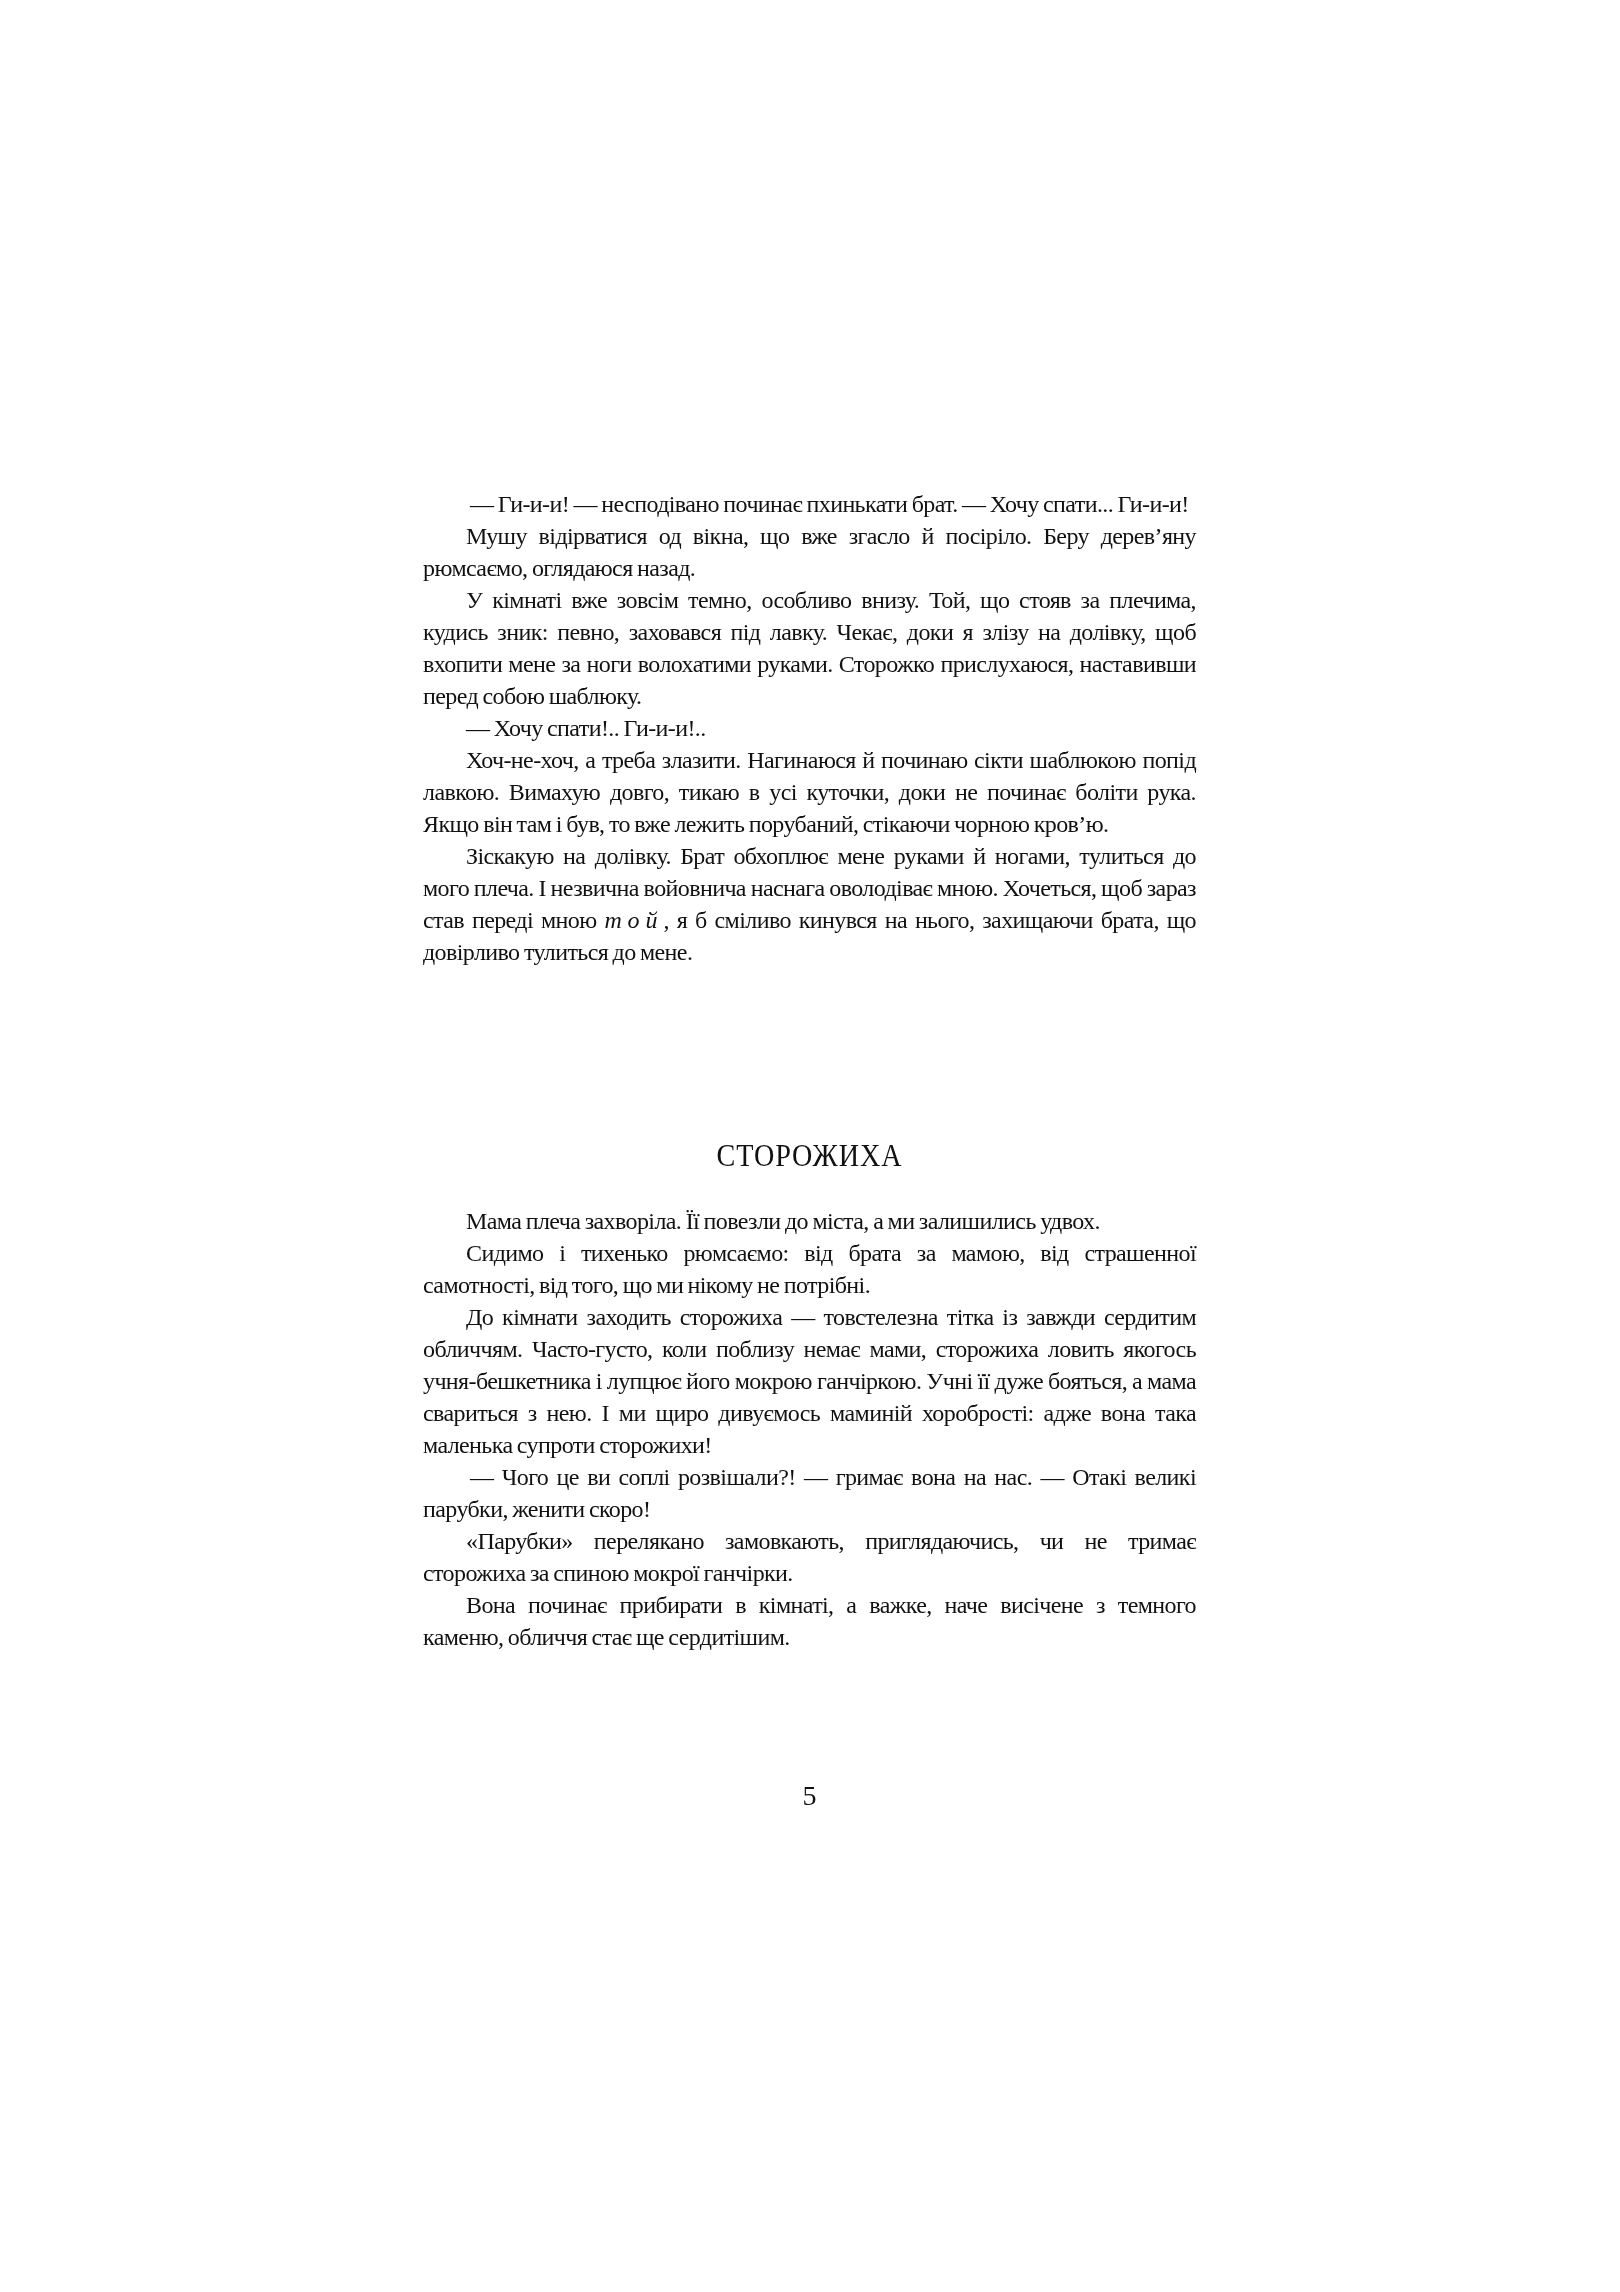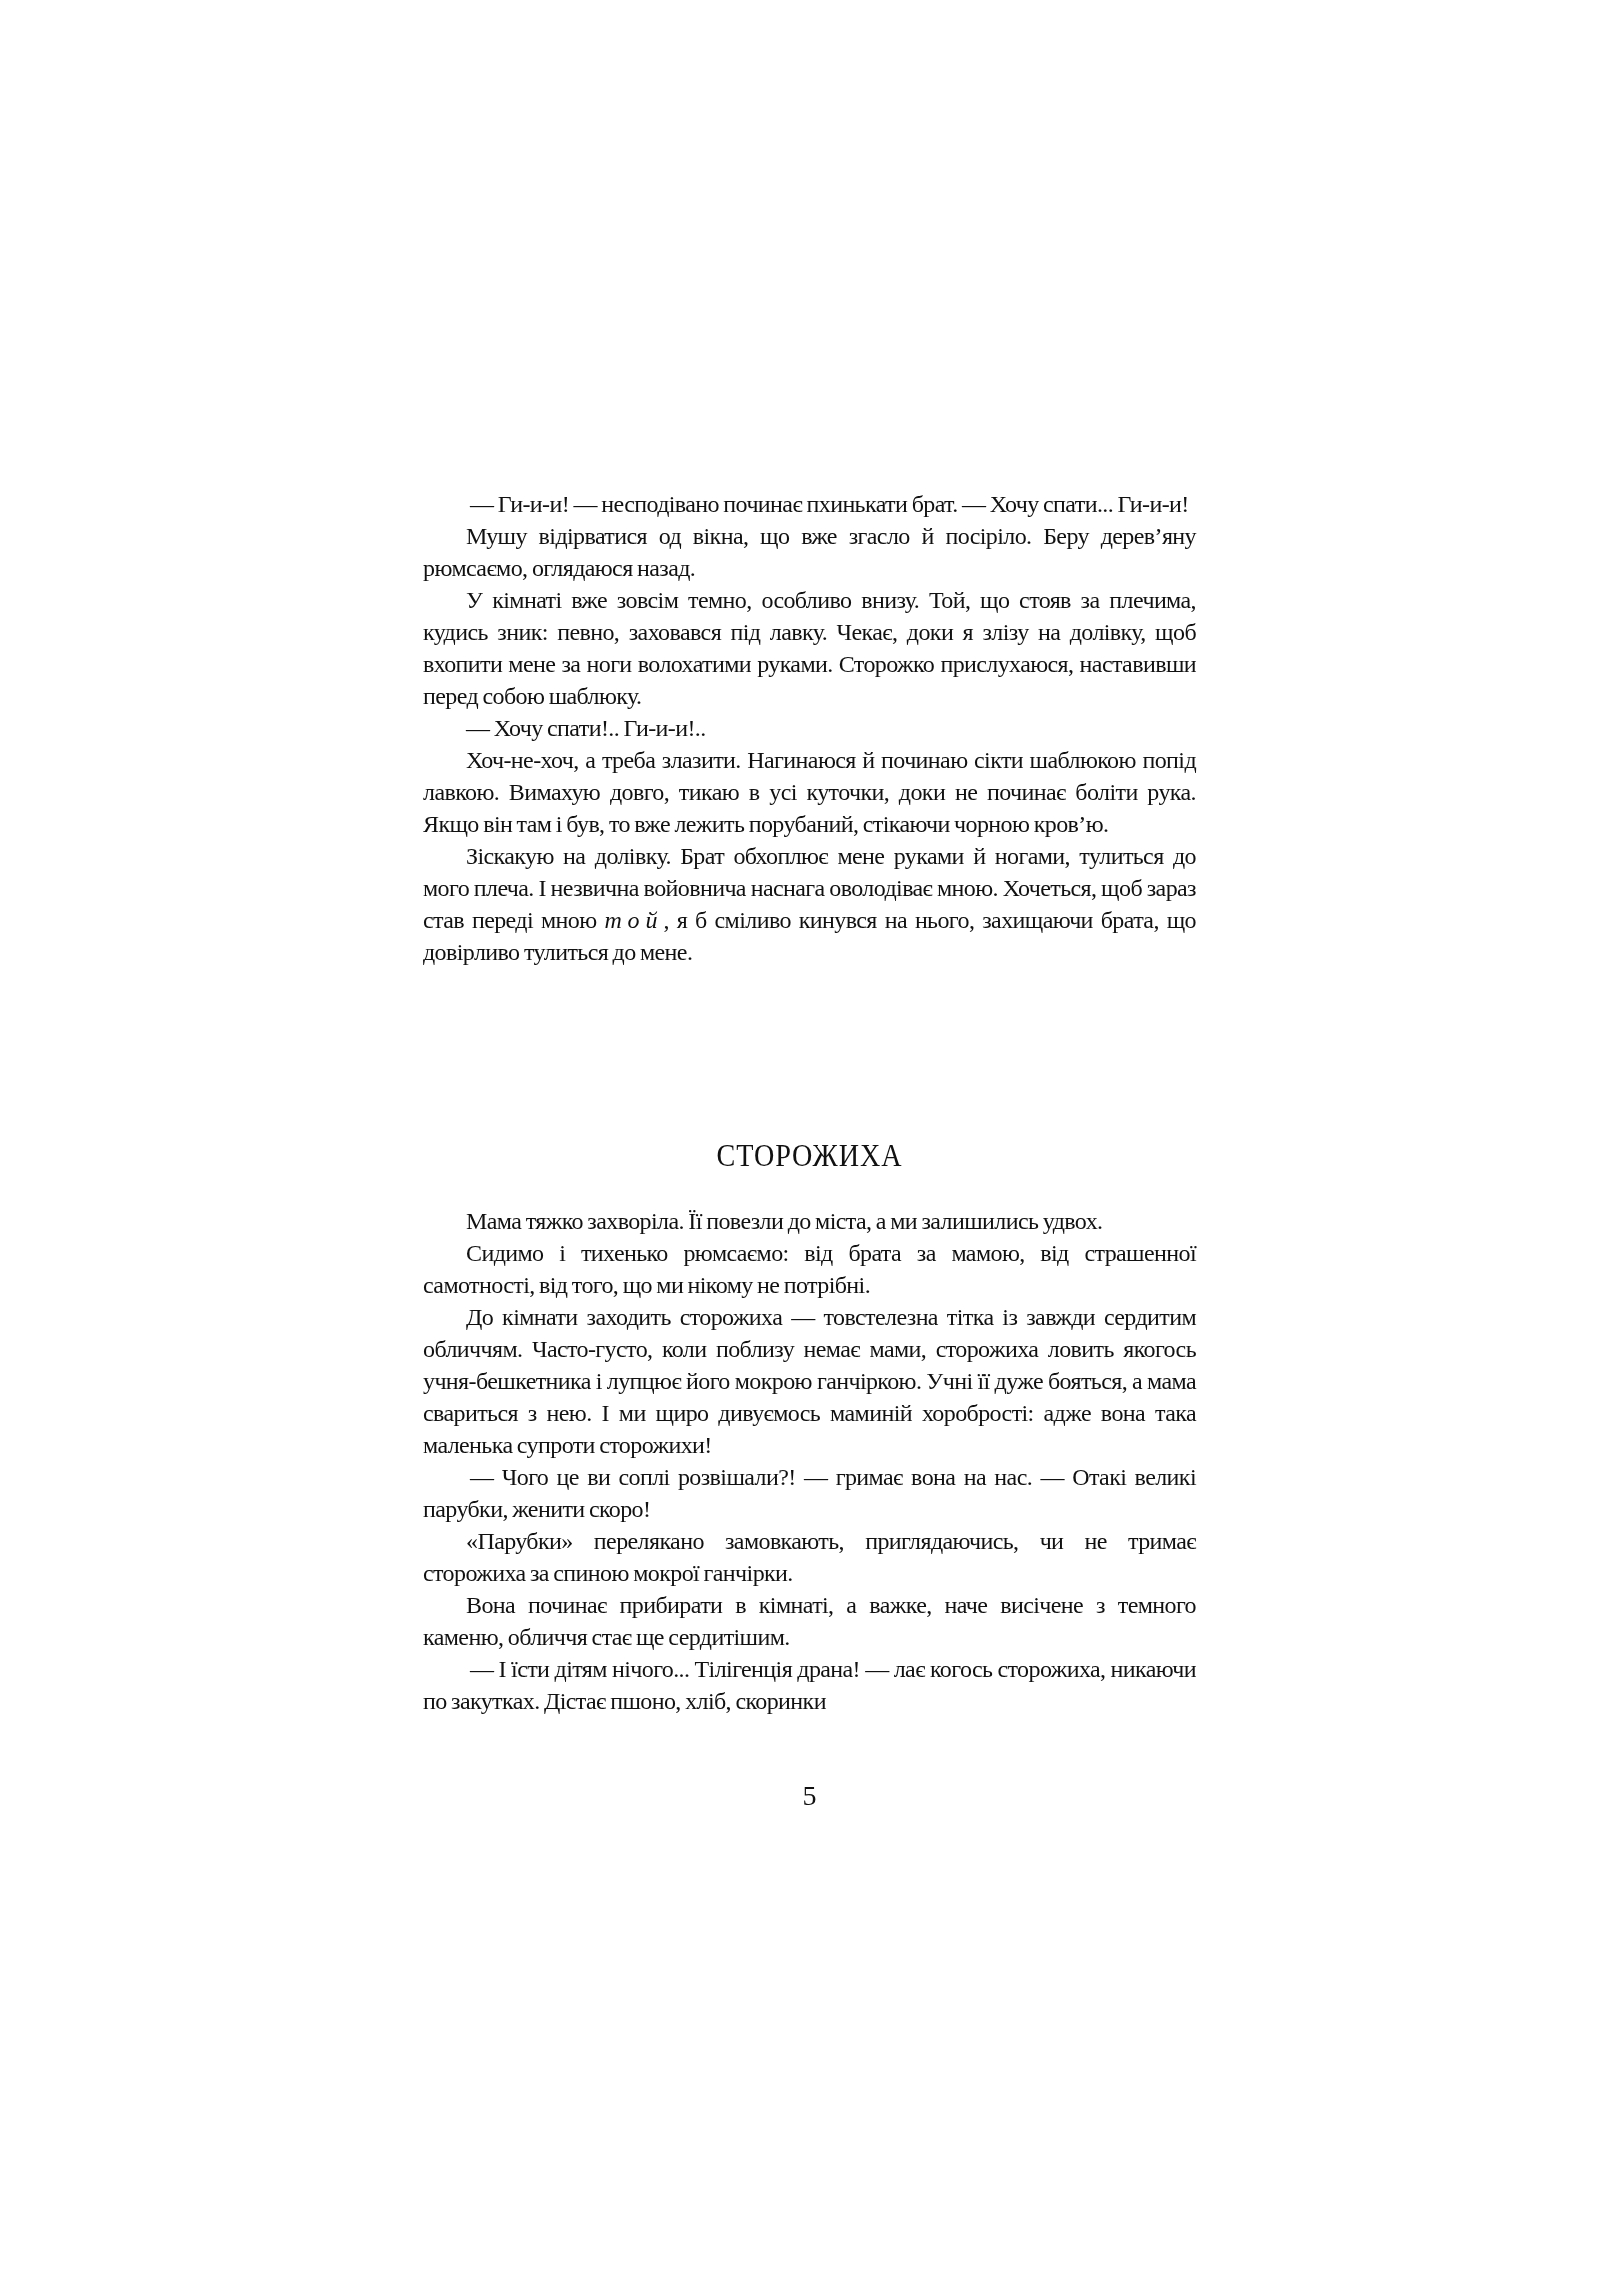--- a/index.html
+++ b/index.html
@@ -81,25 +81,24 @@
     <p>Мушу відірватися од вікна, що вже згасло й посіріло. Беру дерев’яну рюмсаємо, оглядаюся назад.</p>
     <p>У кімнаті вже зовсім темно, особливо внизу. Той, що стояв за плечима, кудись зник: певно, заховався під лавку. Чекає, доки я злізу на долівку, щоб вхопити мене за ноги волохатими руками. Сторожко прислухаюся, наставивши перед собою шаблюку.</p>
     <p>— Хочу спати!.. Ги-и-и!..</p>
     <p>Хоч-не-хоч, а треба злазити. Нагинаюся й починаю сікти шаблюкою попід лавкою. Вимахую довго, тикаю в усі куточки, доки не починає боліти рука. Якщо він там і був, то вже лежить порубаний, стікаючи чорною кров’ю.</p>
     <p><span>Зіскакую на долівку. Брат обхоплює мене руками й ногами, тулиться до мого плеча. І незвична войовнича наснага оволодіває мною. Хочеться, щоб зараз став переді мною</span> <span class="spaced">той</span><span>, я б сміливо кинувся на нього, захищаючи брата, що довірливо тулиться до мене.</span></p>
   </div>
 
   <h2 id="heading">СТОРОЖИХА</h2>
 
   <div class="text-block" id="block-2">
-    <p>Мама тяжко захворіла. Її повезли до міста, а ми залишились удвох.</p>
+    <p>Мама плеча захворіла. Її повезли до міста, а ми залишились удвох.</p>
     <p>Сидимо і тихенько рюмсаємо: від брата за мамою, від страшенної самотності, від того, що ми нікому не потрібні.</p>
     <p>До кімнати заходить сторожиха — товстелезна тітка із завжди сердитим обличчям. Часто-густо, коли поблизу немає мами, сторожиха ловить якогось учня-бешкетника і лупцює його мокрою ганчіркою. Учні її дуже бояться, а мама свариться з нею. І ми щиро дивуємось маминій хоробрості: адже вона така маленька супроти сторожихи!</p>
     <p class="dialog-indent">— Чого це ви соплі розвішали?! — гримає вона на нас. — Отакі великі парубки, женити скоро!</p>
     <p>«Парубки» перелякано замовкають, приглядаючись, чи не тримає сторожиха за спиною мокрої ганчірки.</p>
     <p>Вона починає прибирати в кімнаті, а важке, наче висічене з темного каменю, обличчя стає ще сердитішим.</p>
-    <p class="dialog-indent">— І їсти дітям нічого... Тілігенція драна! — лає когось сторожиха, никаючи по закутках. Дістає пшоно, хліб, скоринки</p>
   </div>
 
   <div id="page-number">5</div>
 
 </div>
 
 
 </body></html>

